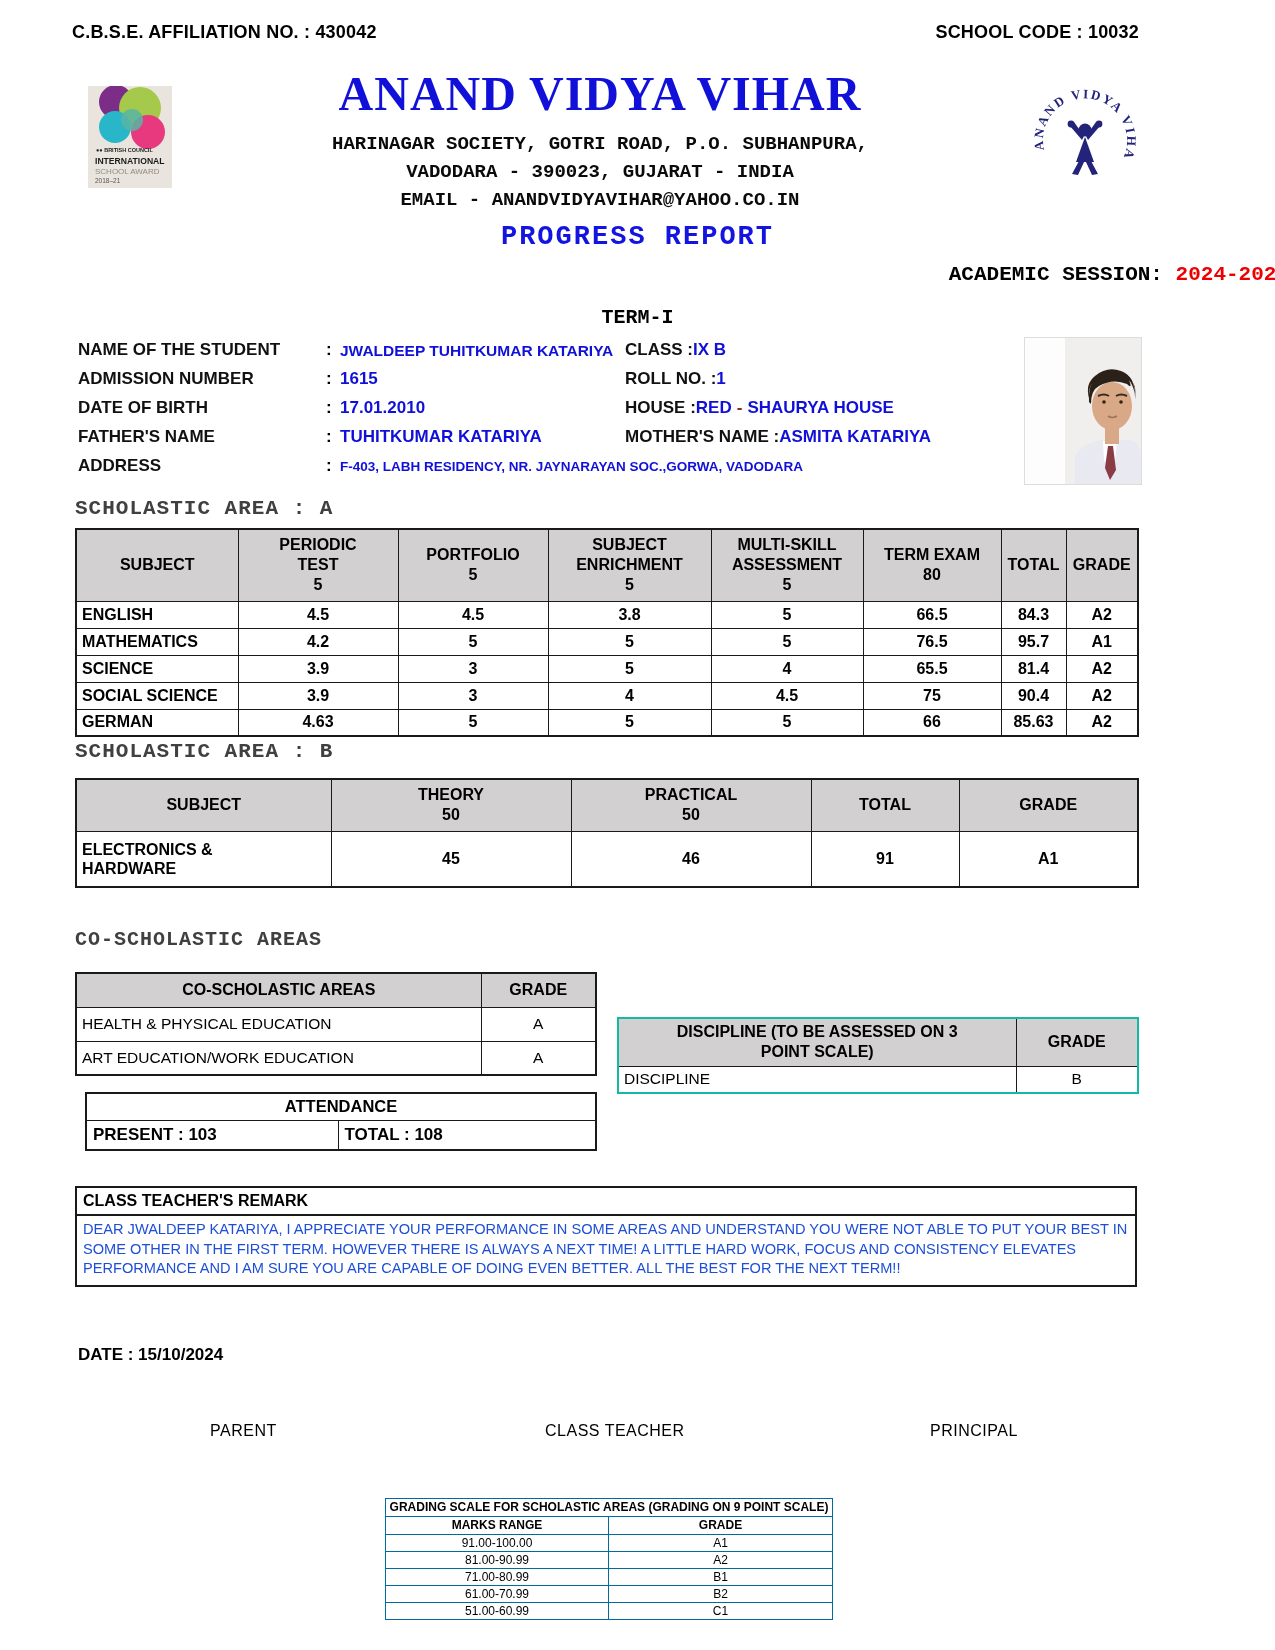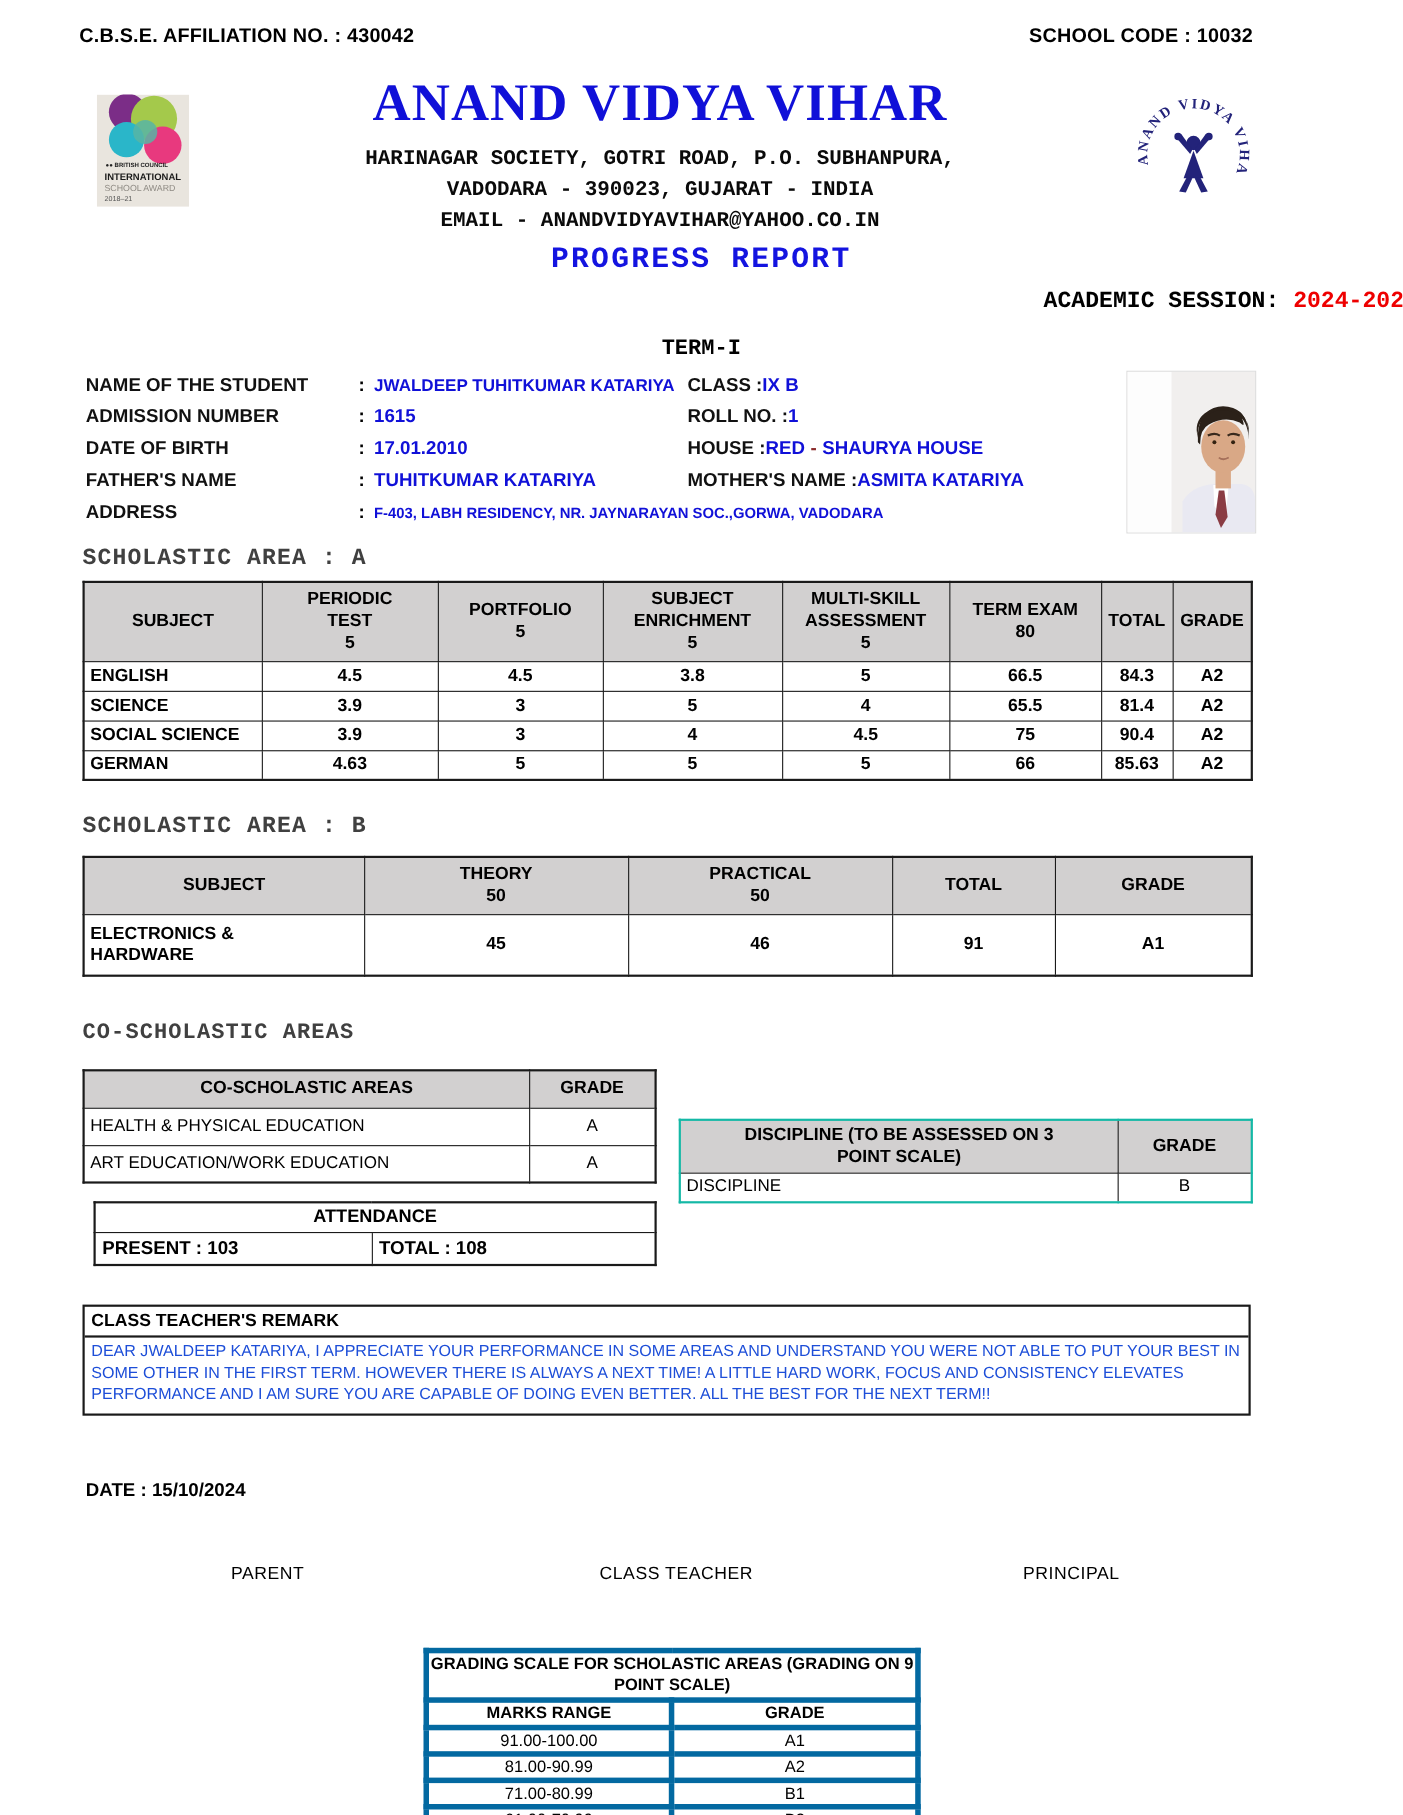--- a/index.html
+++ b/index.html
@@ -71,21 +71,21 @@
   .remark-box { position:absolute; top:1186px; left:75px; width:1062px; border:2.6px solid #1a1a1a; }
   .remark-head { font-size:16px; font-weight:bold; padding:4px 6px; border-bottom:2px solid #1a1a1a; }
   .remark-text { font-size:14.6px; line-height:1.35; padding:4px 6px 6px 6px; color:#1d4ed8; }
 
   .date-line { position:absolute; top:1345px; left:78px; font-size:17px; font-weight:bold; }
 
   .sig { position:absolute; top:1422px; font-size:16px; font-weight:normal; letter-spacing:.5px; }
   .sig-parent { left:210px; } .sig-teacher { left:545px; } .sig-principal { left:930px; }
 
   .gradeTable { position:absolute; top:1498px; left:385px; width:447px; border:1.4px solid #1a1a1a; font-family:"Liberation Sans", sans-serif; }
-  .gradeTable th, .gradeTable td { border:5px solid #0369a1; font-size:15px; height:14px; text-align:center; padding:1px; }
+  .gradeTable th, .gradeTable td { border:1px solid #0369a1; font-size:12px; height:14px; text-align:center; padding:1px; }
   .gradeTable th { background:#fff; }
 </style>
 </head>
 <body>
 
 <div class="page">
 
   <div class="topbar">
     <span>C.B.S.E. AFFILIATION NO. : 430042</span>
     <span>SCHOOL CODE : 10032</span>
@@ -244,20 +244,30 @@
       <td class="subj">ENGLISH</td>
       <td>4.5</td>
       <td>4.5</td>
       <td>3.8</td>
       <td>5</td>
       <td>66.5</td>
       <td>84.3</td>
       <td>A2</td>
     </tr>
     <tr>
+      <td class="subj">MATHEMATICS</td>
+      <td>4.2</td>
+      <td>5</td>
+      <td>5</td>
+      <td>5</td>
+      <td>76.5</td>
+      <td>95.7</td>
+      <td>A1</td>
+    </tr>
+    <tr>
       <td class="subj">SCIENCE</td>
       <td>3.9</td>
       <td>3</td>
       <td>5</td>
       <td>4</td>
       <td>65.5</td>
       <td>81.4</td>
       <td>A2</td>
     </tr>
     <tr>

